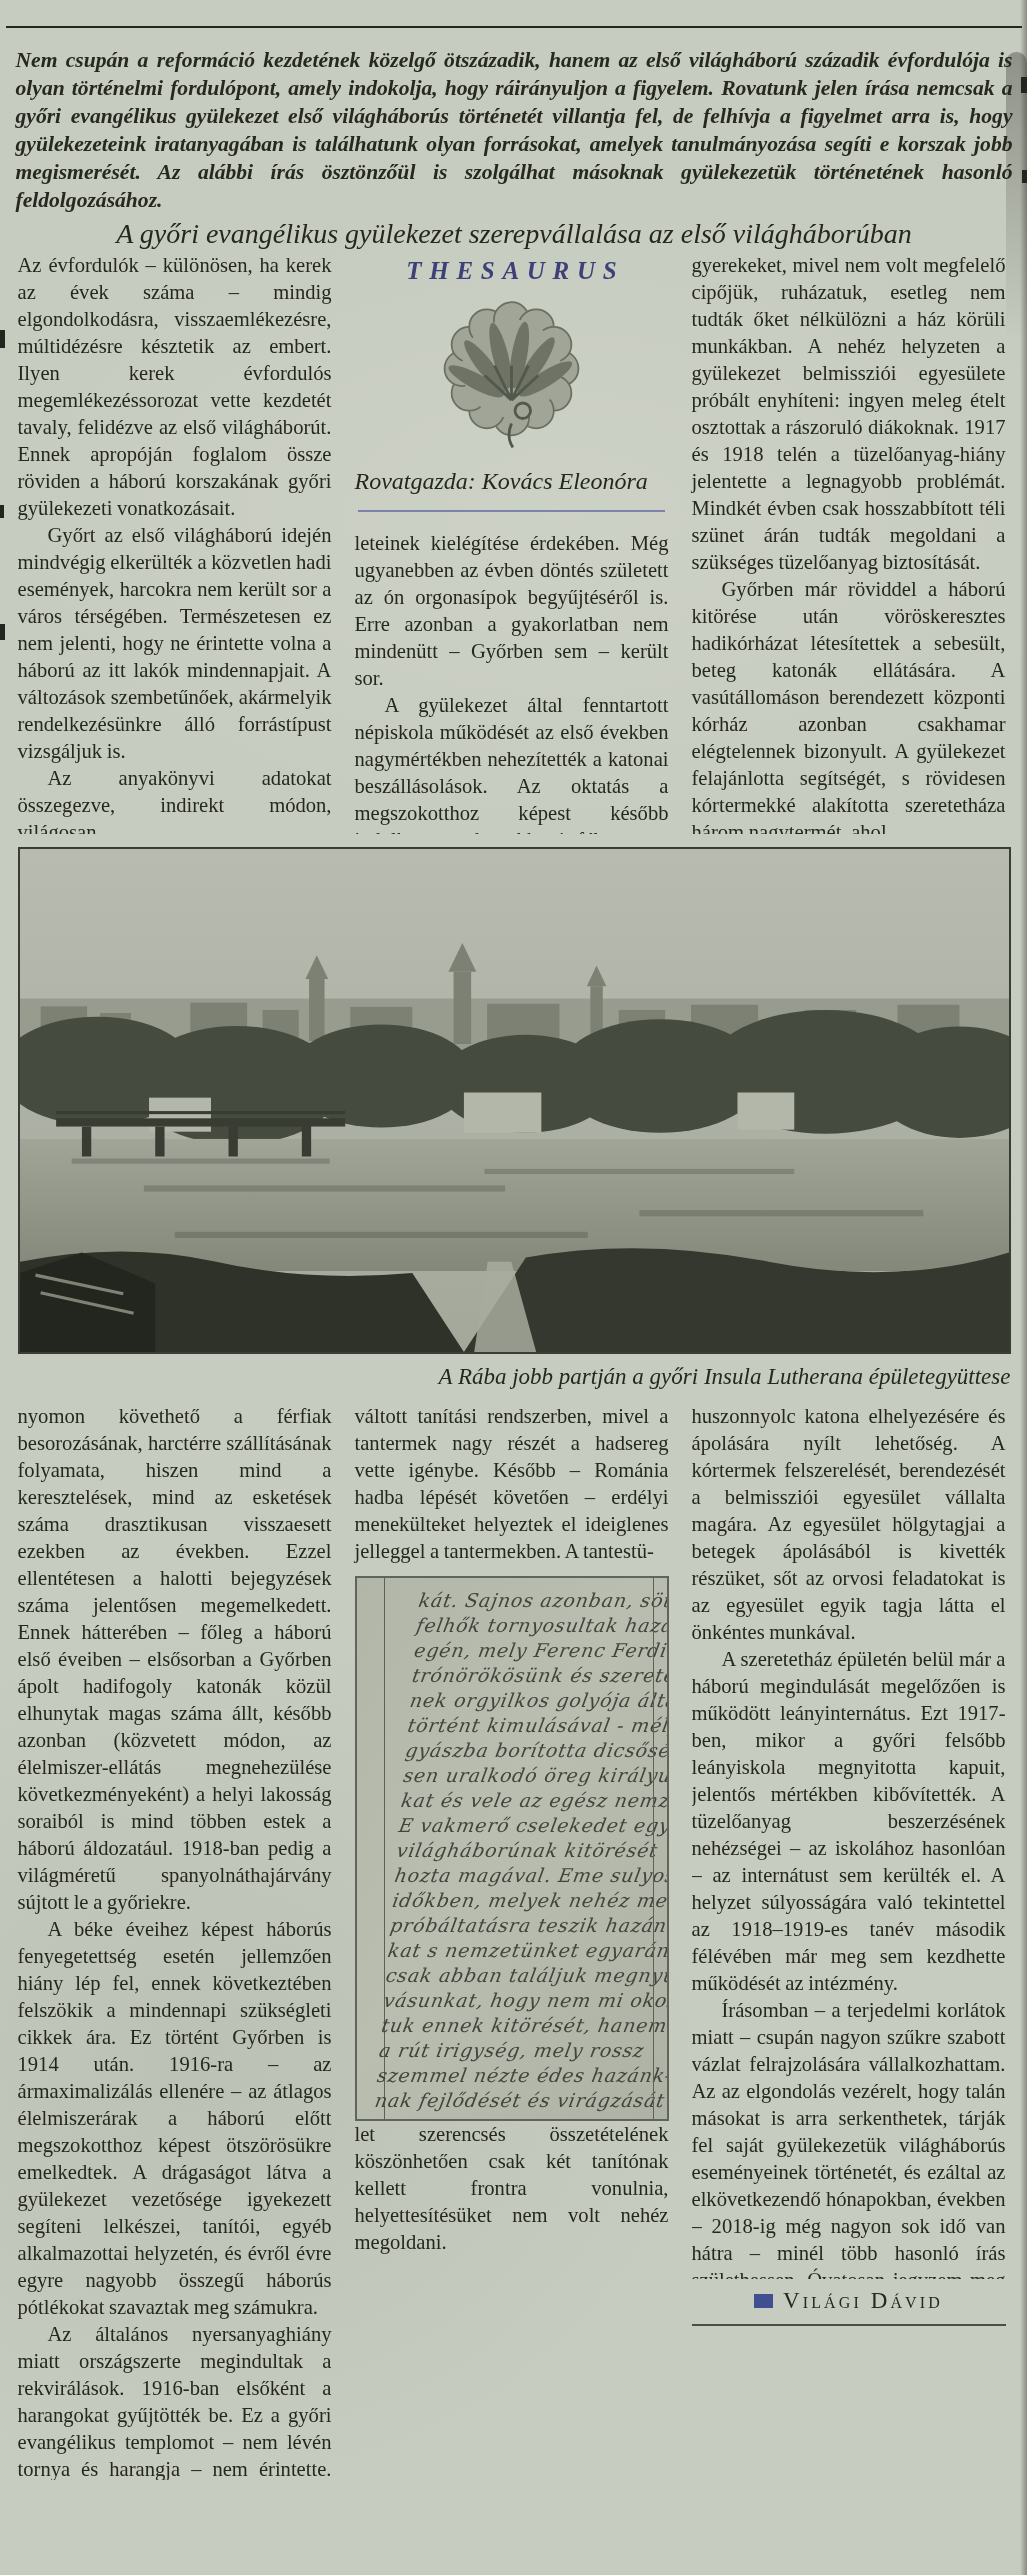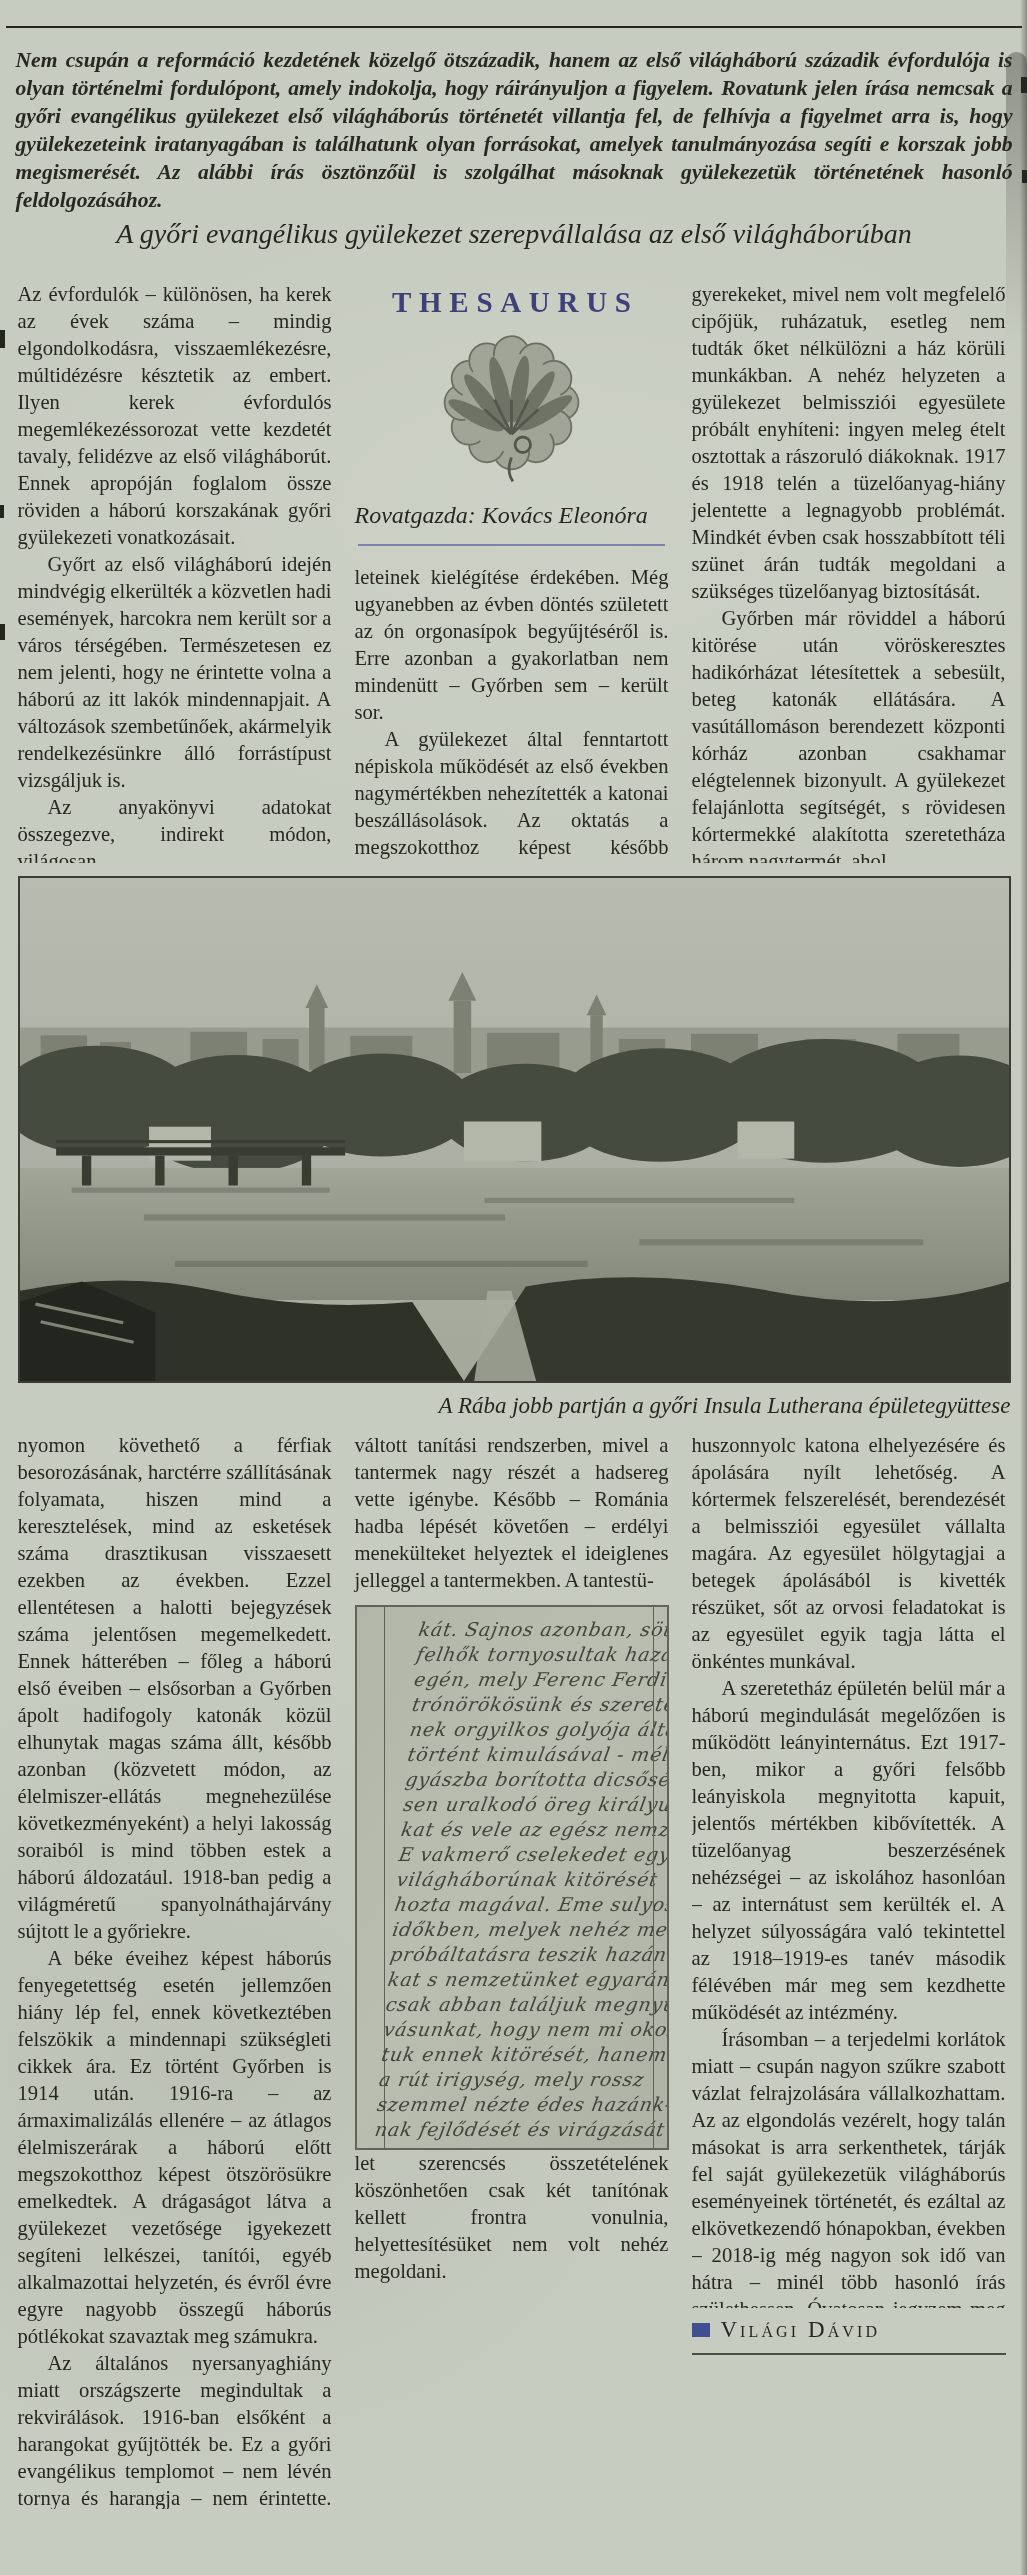--- a/index.html
+++ b/index.html
@@ -30,29 +30,29 @@
     margin:17.5px 15.5px 0;font-style:italic;font-weight:bold;
     font-size:21.6px;line-height:28px;text-align:justify;color:#272921;
   }
 
   .title{margin:9.3px 0 0;text-align:center;font-weight:normal;font-size:79px;line-height:1.05;color:#23251e;}
   .title .condense{display:inline-block;transform:scaleX(.8);transform-origin:center;letter-spacing:1px;}
   .subtitle{margin:3.1px 0 0;text-align:center;font-weight:normal;font-style:italic;font-size:28px;line-height:33px;color:#26281f;font-family:Liberation Serif, serif;}
 
   .cols{display:flex;gap:23px;padding:0 17.5px;}
   .col{width:314px;flex:0 0 314px;}
-  .cols-top{margin-top:31px;height:582px;overflow:hidden;}
+  .cols-top{margin-top:2px;height:582px;overflow:hidden;}
   .cols-bottom{margin-top:12.4px;height:1077px;overflow:hidden;}
 
   .col p{margin:0;font-size:20.6px;line-height:27px;text-align:justify;word-spacing:-0.5px;}
   .col p.indent{text-indent:30px;}
 
   .thesaurus{
-    text-align:center;font-weight:bold;font-size:29px;letter-spacing:7.7px;padding-left:7.7px;
-    color:#3e4078;margin-top:5.2px;
+    text-align:center;font-weight:bold;font-size:25px;letter-spacing:7.7px;padding-left:7.7px;
+    color:#3e4078;margin-top:5.2px;font-style:italic;
   }
   .shell{display:flex;justify-content:center;margin-top:13.4px;}
   .rovatgazda{font-style:italic;font-size:24px;margin-top:14.4px;color:#26281f;}
   .blue-rule{height:1.5px;background:#7d82ad;margin:15.5px 3.1px 18.6px;}
 
   .photo{margin:13.4px 17.5px 0;height:503px;border:2.1px solid #3a3d35;background:#9aa093;overflow:hidden;}
   .photo svg{display:block;width:100%;height:100%;}
   .photo-caption{margin:10.3px 17.5px 0;font-style:italic;font-size:23px;line-height:26px;text-align:right;}
 
   .manuscript{
@@ -62,21 +62,21 @@
   }
   .manuscript::before{content:"";position:absolute;left:27px;top:0;bottom:0;width:1.5px;background:#5c6056;}
   .manuscript::after{content:"";position:absolute;right:12.4px;top:0;bottom:0;width:1.5px;background:#5c6056;}
   .manuscript div{
     font-family:"DejaVu Serif", serif;font-style:italic;font-size:19px;line-height:25px;
     color:#41453c;letter-spacing:0.8px;transform:skewX(-5deg);white-space:nowrap;
   }
   .ms-caption{margin:9.3px 0 14.4px;text-align:center;font-style:italic;font-weight:bold;font-size:23px;}
 
   .rb-text{height:876px;overflow:hidden;}
-  .author{margin-top:8.2px;text-align:left;font-size:23px;line-height:27px;}
+  .author{margin-top:8.2px;text-align:center;font-size:23px;line-height:27px;}
   .bullet{display:inline-block;width:18.6px;height:14px;background:#3f4f92;margin-right:10.3px;vertical-align:baseline;}
   .author-name{font-variant:small-caps;letter-spacing:3.1px;}
   .bio-rule{height:1.5px;background:#4a4e45;margin:10.3px 0 11.3px;}
   .bio{margin:0;font-style:italic;font-size:23px;line-height:29px;text-align:justify;word-spacing:4.1px;}
 </style>
 </head>
 <body>
 
 <div class="page">
   <div class="edge-r"></div>

